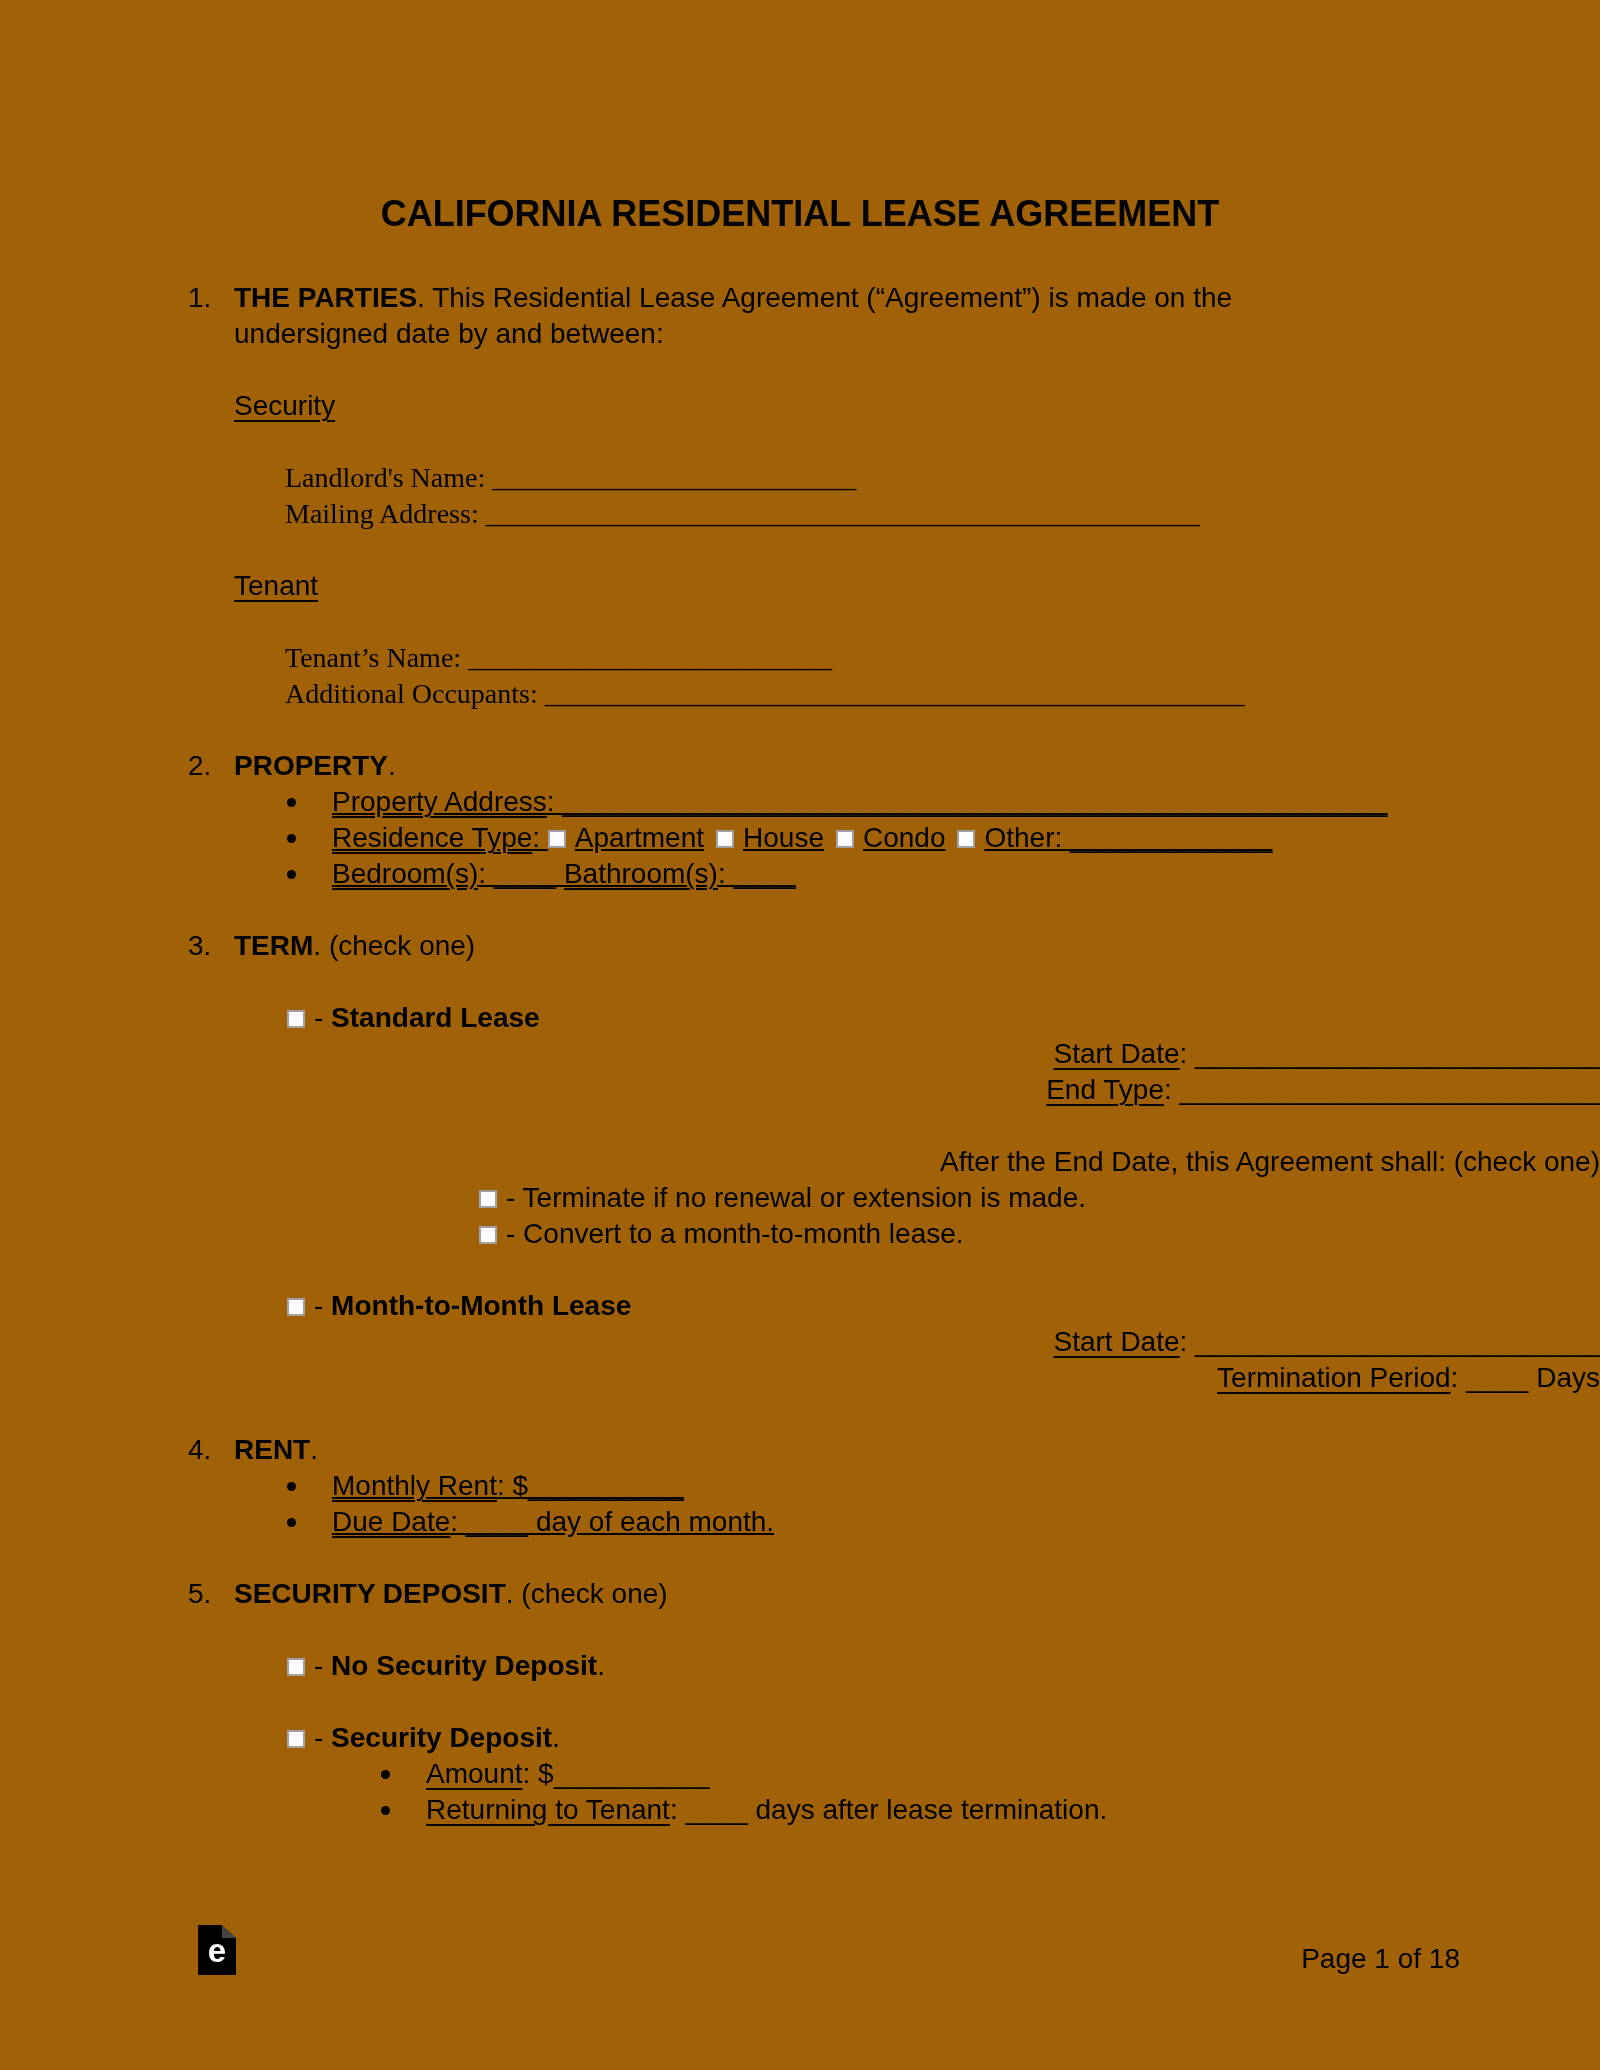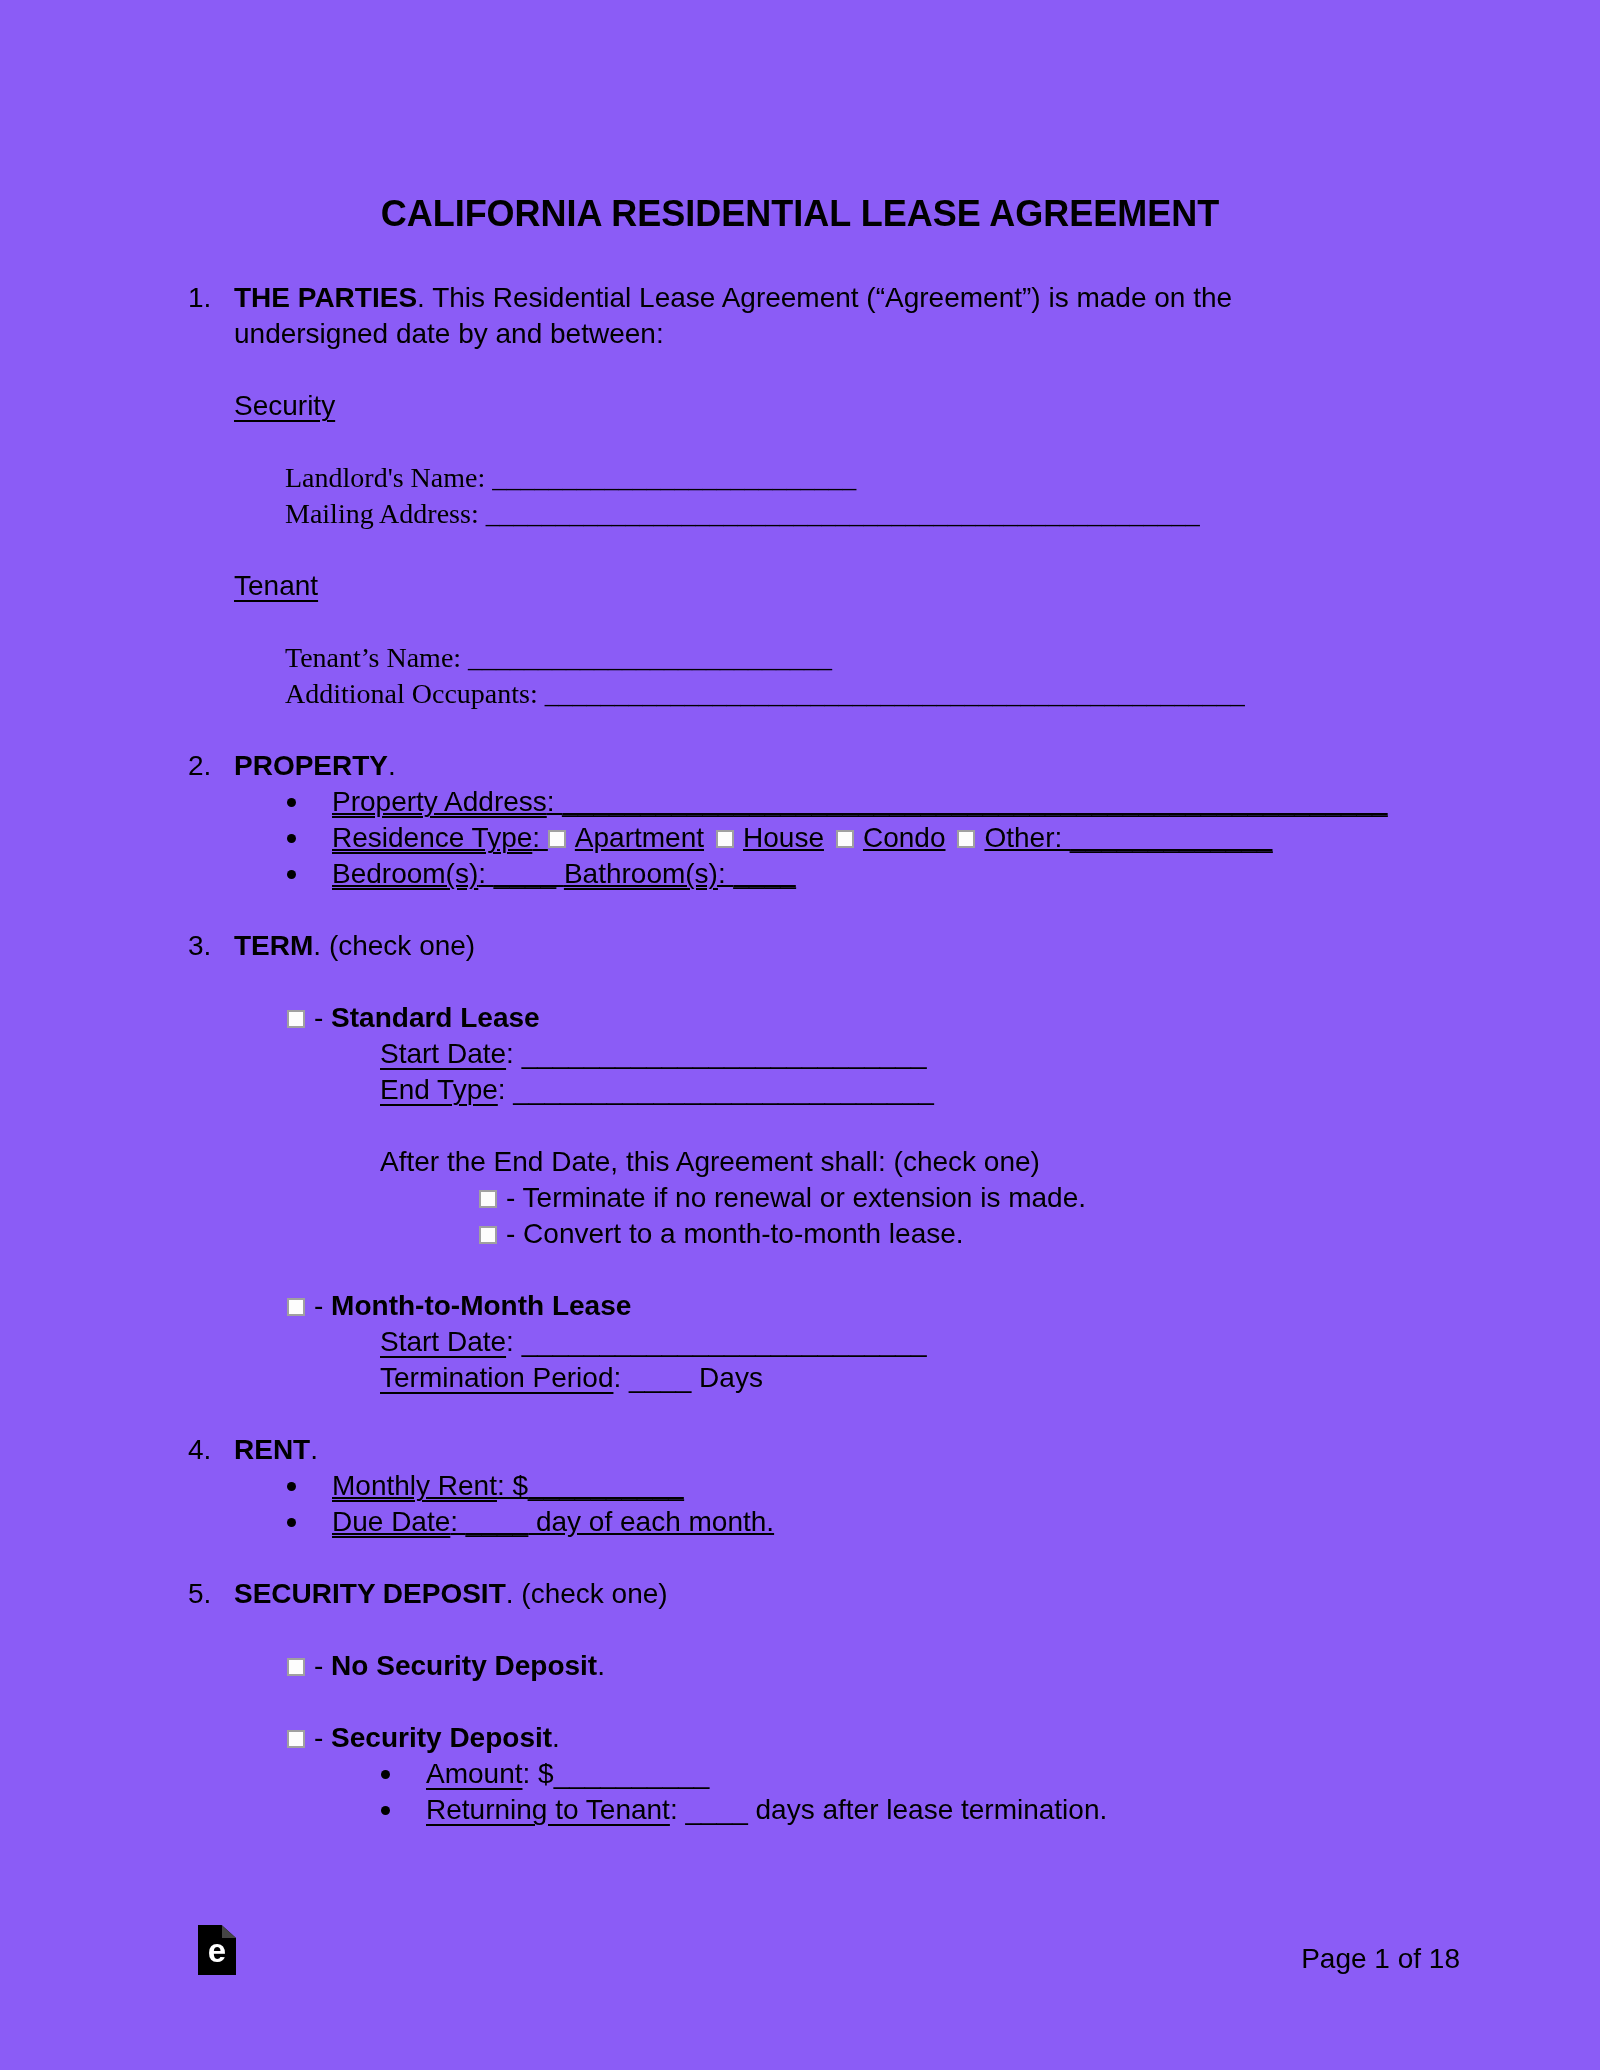--- a/index.html
+++ b/index.html
@@ -1,19 +1,19 @@
 <!DOCTYPE html>
 <html><head>
 <meta charset="utf-8">
 <style>
   html,body { margin:0; padding:0; background:#ffffff; }
   .page {
     position:relative;
     width:1600px; height:2070px;
-    background:#8b5cf6; color:#000000;
+    background:#a16207; color:#000000;
     font-family:"Liberation Sans", sans-serif;
     font-size:28px; line-height:36px;
     overflow:hidden;
   }
   p { margin:0; white-space:pre-wrap; }
   b { font-weight:bold; }
 
   .title {
     margin-top:192px;
     text-align:center;
@@ -24,21 +24,21 @@
   .mt36 { margin-top:36px; }
   .mt44 { margin-top:44px; }
 
   
   .sec { position:relative; padding-left:234px; padding-right:140px; }
   .sec .num { position:absolute; left:188px; top:0; }
 
   .ind1 { padding-left:234px; }          
   .f2   { padding-left:285px;font-family:Liberation Serif, serif; }          
   .cb1  { padding-left:287px; }          
-  .f3   { padding-left:380px; }          
+  .f3   { padding-left:380px;text-align:right; }          
   .cb2  { padding-left:479px; }          
 
   .blt  { position:relative; padding-left:332px;text-decoration:underline; }
   .blt .dot {
     position:absolute; left:287px; top:14px;
     width:9px; height:9px; border-radius:50%; background:#000;
   }
   .blt2 { position:relative; padding-left:426px; }
   .blt2 .dot {
     position:absolute; left:381px; top:14px;

